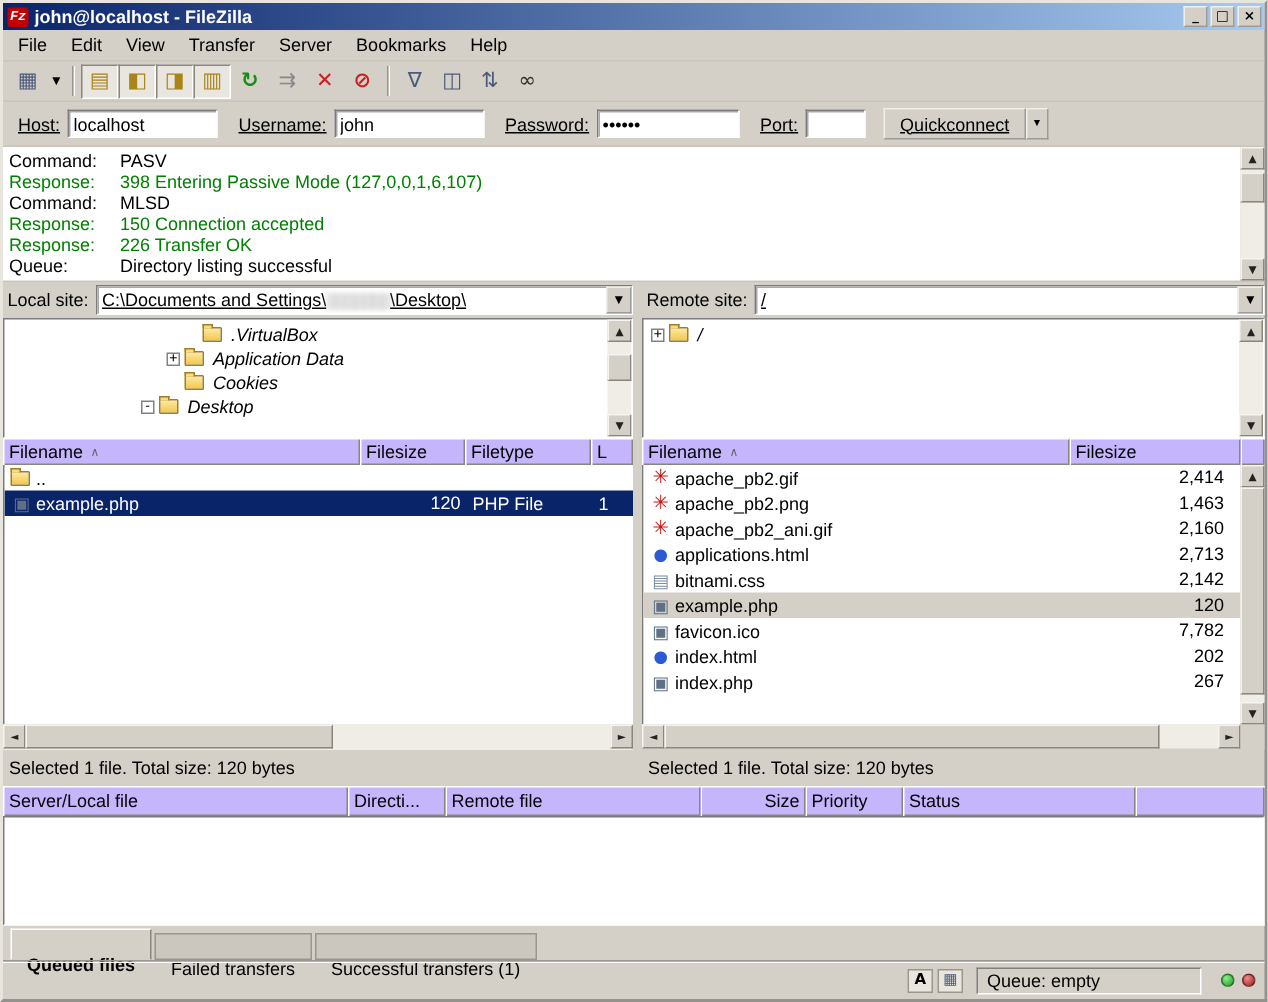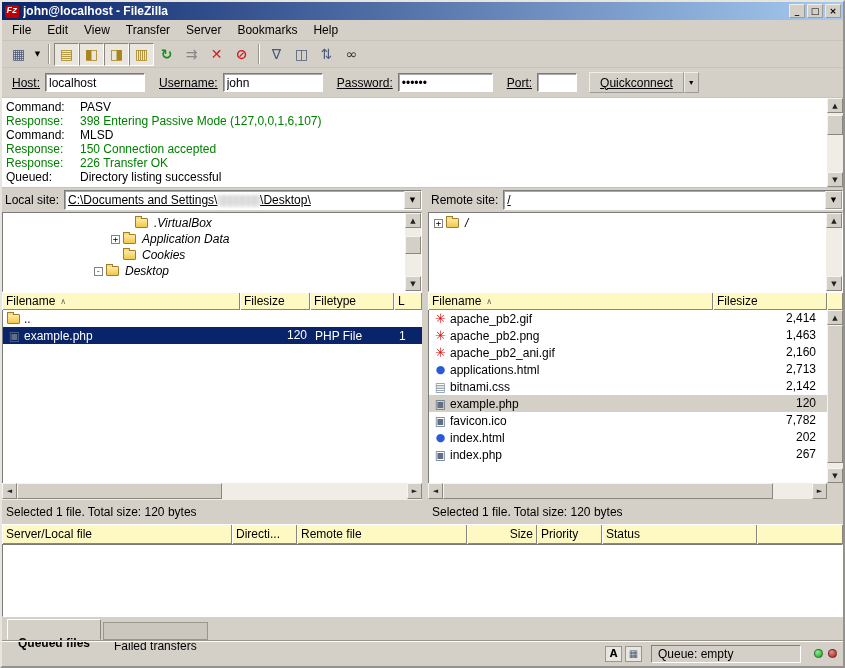--- a/index.html
+++ b/index.html
@@ -121,21 +121,21 @@
   .ic-image { color: #cf1212; font-size: 13px; }
   .ic-html { color: #2a5ad6; font-size: 11px; }
   .ic-css { color: #7d8fa8; font-size: 12px; }
   .ic-php { color: #5f6f85; font-size: 12px; }
 
   
   .lists-row { height: 208px; }
   .list-hdr { height: 18px; display: flex; background: #d4d0c8; flex: 0 0 18px; }
   .hcell {
     height: 18px; padding: 2px 4px; white-space: nowrap; overflow: hidden;
-    background: #fef9c3; box-shadow: inset 1px 1px 0 #fff, inset -1px -1px 0 #8a867e;
+    background: #c4b5fd; box-shadow: inset 1px 1px 0 #fff, inset -1px -1px 0 #8a867e;
     display: flex; align-items: center;
   }
   .sort-arrow { font-size: 8px; color: #6a665e; margin-left: 5px; font-family: "DejaVu Sans", sans-serif; }
   .list-body { height: 173px; background: #fff; border-left: 1px solid #7b7b7b; overflow: hidden; flex: 0 0 173px; }
   .body-wrap { height: 173px; display: flex; flex: 0 0 173px; border-left: 1px solid #7b7b7b; }
   .rows { flex: 1; background: #fff; overflow: hidden; }
   .frow { height: 17px; display: flex; align-items: center; white-space: nowrap; }
   .cell { padding: 0 4px; overflow: hidden; display: flex; align-items: center; height: 17px; }
   .cell.num { justify-content: flex-end; display: block; text-align: right; line-height: 17px; }
   .sel-active { background: #0a246a; color: #fff; }
@@ -278,21 +278,21 @@
         </div>
       <div class="log-line kind-resp">
           <span class="log-label">Response:</span>
           <span>150 Connection accepted</span>
         </div>
       <div class="log-line kind-resp">
           <span class="log-label">Response:</span>
           <span>226 Transfer OK</span>
         </div>
       <div class="log-line">
-          <span class="log-label">Queued:</span>
+          <span class="log-label">Queue:</span>
           <span>Directory listing successful</span>
         </div>
     </div>
     <div class="sbv">
       <div class="sb-btn">▲</div>
       <div class="sb-track">
           <div class="sb-thumb" style="top:2px;height:20px;"></div>
         </div>
       <div class="sb-btn">▼</div>
     </div>
@@ -541,20 +541,21 @@
     <div class="hcell" style="width:155px;">
         <span>Status</span>
       </div>
     <div class="hcell" style="flex:1;"></div>
   </div>
   <div class="queue-body"></div>
 
   <div class="tabs">
     <div class="tab active">Queued files</div>
     <div class="tab">Failed transfers</div>
+    <div class="tab">Successful transfers (1)</div>
   </div>
 
   <div class="statusbar">
     <span class="sb-icon">A</span>
     <span class="sb-icon" style="color:#4a5a7a;">▦</span>
     <div class="queue-panel">Queue: empty</div>
     <span class="led green"></span>
     <span class="led red"></span>
   </div>
 

